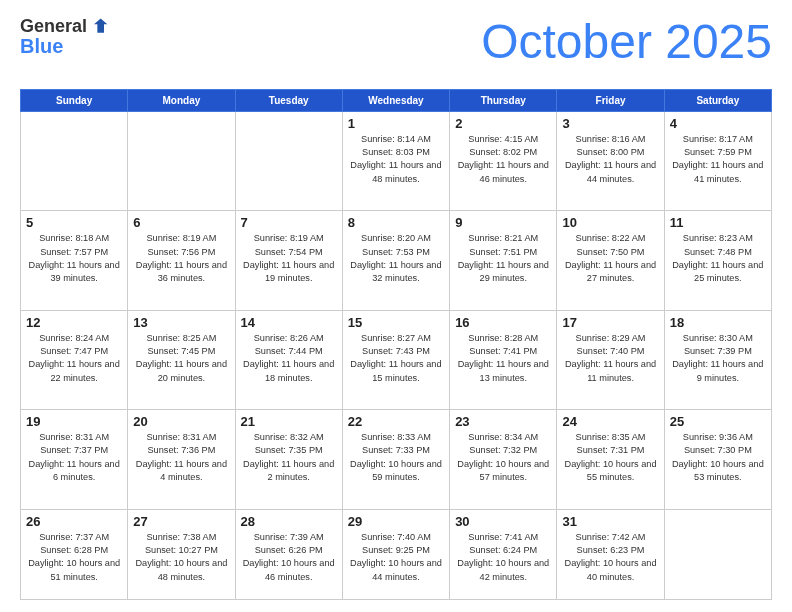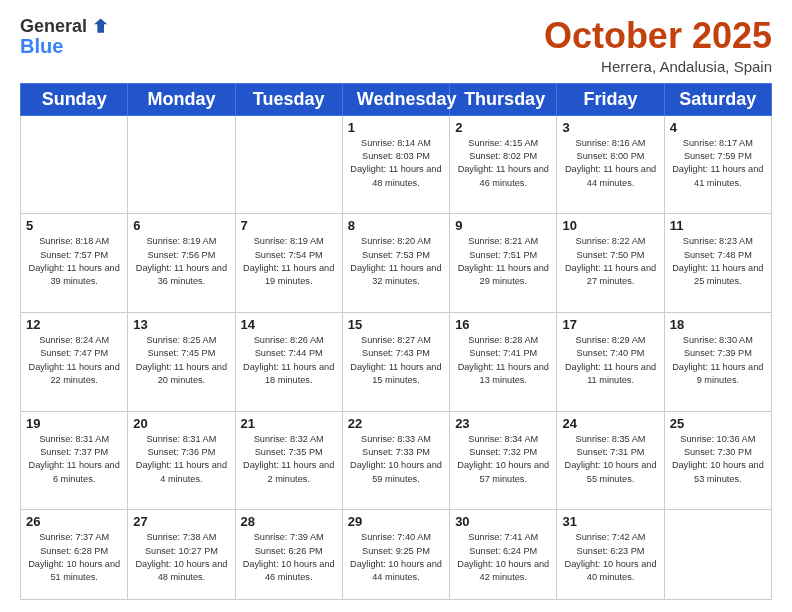--- a/index.html
+++ b/index.html
@@ -14,21 +14,21 @@
       width: 792px;
       height: 612px;
       padding: 16px 20px 12px 20px;
       display: flex;
       flex-direction: column;
     }
     .header {
       display: flex;
       justify-content: space-between;
       align-items: flex-start;
-      margin-bottom: 8px;
+      margin-bottom: 20px;
     }
     .logo-text-general {
       font-size: 18px;
       font-weight: bold;
       color: #333;
       line-height: 1;
     }
     .logo-text-blue {
       font-size: 20px;
       font-weight: bold;
@@ -37,42 +37,42 @@
     }
     .logo-icon {
       width: 20px;
       height: 20px;
       margin-left: 2px;
     }
     .title-block {
       text-align: right;
     }
     .month-title {
-      font-size: 36px;
-      font-weight: bold;
-      color: #c2410c;
+      font-size: 48px;
+      font-weight: normal;
+      color: #3b82f6;
       line-height: 1.1;
     }
     .location-title {
       font-size: 15px;
       color: #444;
       margin-top: 2px;
     }
     .calendar {
       flex: 1;
       border: 1px solid #ccc;
       border-collapse: collapse;
       width: 100%;
       table-layout: fixed;
     }
     .calendar th {
       background: #2255cc;
       color: #fff;
       text-align: center;
-      font-size: 18px;
+      font-size: 10px;
       font-weight: bold;
       padding: 5px 14px;
       border: 1px solid #4477dd;
     }
     .calendar td {
       border: 1px solid #ccc;
       vertical-align: top;
       padding: 4px 5px;
       font-size: 9.5px;
       color: #333;
@@ -118,21 +118,20 @@
       <div class="logo-line1">
         <span class="logo-text-general">General</span>
         <svg class="logo-icon" viewBox="0 0 24 24">
           <polygon points="14,3 22,10 18,10 18,20 10,20 10,10 6,10" fill="#2255aa"></polygon>
         </svg>
       </div>
       <span class="logo-text-blue">Blue</span>
     </div>
     <div class="title-block">
       <div class="month-title">October 2025</div>
-      <div class="location-title">Herrera, Andalusia, Spain</div>
     </div>
   </div>
 
   <table class="calendar">
     <thead>
       <tr>
         <th>Sunday</th>
         <th>Monday</th>
         <th>Tuesday</th>
         <th>Wednesday</th>
@@ -243,21 +242,21 @@
           <td>
             <span class="day-number">23</span>
             <div class="day-info"><span>Sunrise: 8:34 AM</span><br><span>Sunset: 7:32 PM</span><br><span>Daylight: 10 hours and 57 minutes.</span></div>
           </td>
           <td>
             <span class="day-number">24</span>
             <div class="day-info"><span>Sunrise: 8:35 AM</span><br><span>Sunset: 7:31 PM</span><br><span>Daylight: 10 hours and 55 minutes.</span></div>
           </td>
           <td>
             <span class="day-number">25</span>
-            <div class="day-info"><span>Sunrise: 10:36 AM</span><br><span>Sunset: 7:30 PM</span><br><span>Daylight: 10 hours and 53 minutes.</span></div>
+            <div class="day-info"><span>Sunrise: 9:36 AM</span><br><span>Sunset: 7:30 PM</span><br><span>Daylight: 10 hours and 53 minutes.</span></div>
           </td>
         </tr>
         <tr>
           <td>
             <span class="day-number">26</span>
             <div class="day-info"><span>Sunrise: 7:37 AM</span><br><span>Sunset: 6:28 PM</span><br><span>Daylight: 10 hours and 51 minutes.</span></div>
           </td>
           <td>
             <span class="day-number">27</span>
             <div class="day-info"><span>Sunrise: 7:38 AM</span><br><span>Sunset: 10:27 PM</span><br><span>Daylight: 10 hours and 48 minutes.</span></div>

